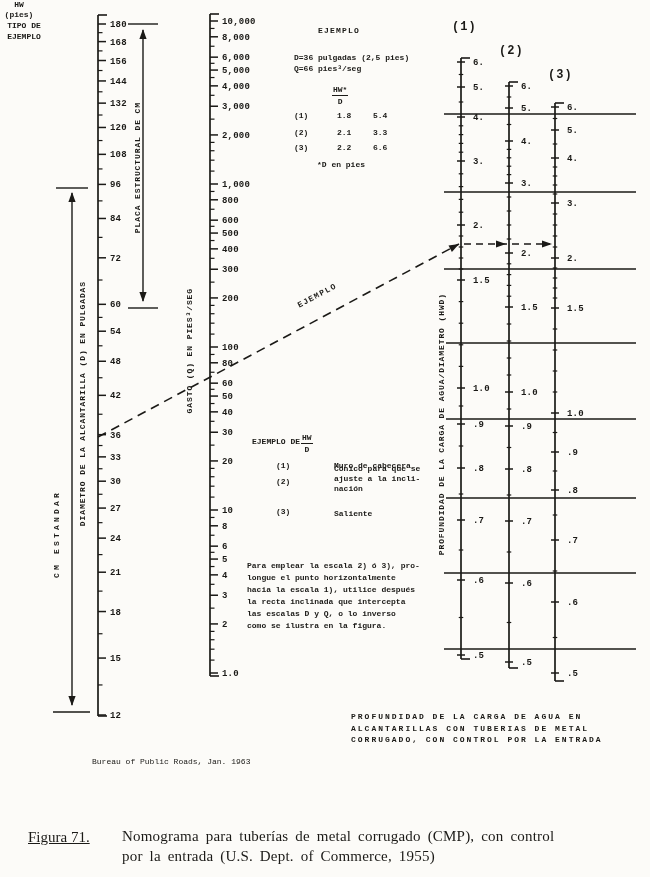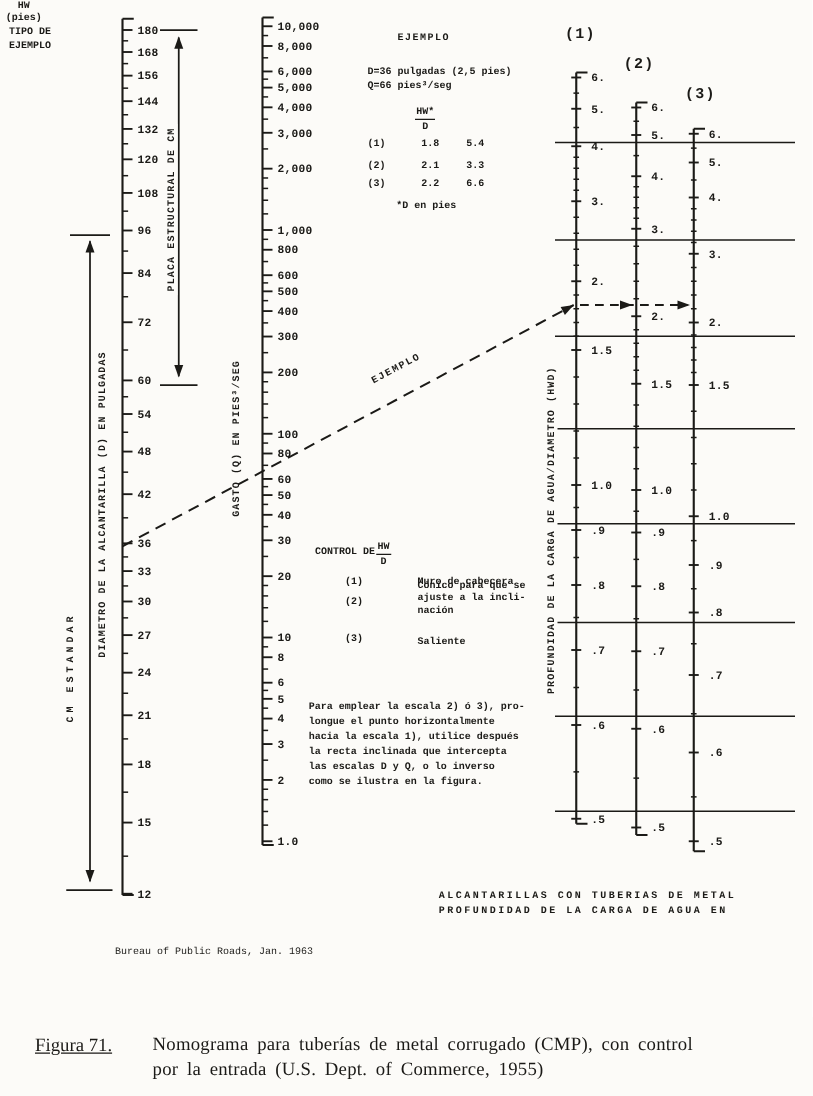--- a/index.html
+++ b/index.html
@@ -432,21 +432,21 @@
     </div>
     <div class="ex-row" id="ex-row2">
       <span class="k">(3)</span><span class="a">2.2</span><span class="b">6.6</span>
     </div>
     <div class="mono8" id="ex-foot">*D en pies</div>
   </div>
 
   <div id="ejemplo-line-label">EJEMPLO</div>
 
   <div>
-    <div class="mono8" id="legend-scale-title">CONTROL DE</div>
+    <div class="mono8" id="legend-scale-title">EJEMPLO DE</div>
     <div class="frac" id="legend-frac">
       <span class="num">HW</span>
       <span class="den">D</span>
     </div>
     <div id="legend-type-title">
       <span>TIPO DE</span><br>
       <span>EJEMPLO</span>
     </div>
     <div class="mono8 lg-key" id="lg-k0">(1)</div>
     <div class="lg-val" id="lg-v0">Muro de cabecera</div>
@@ -459,22 +459,23 @@
   <div id="instructions">
     <div>Para emplear la escala 2) ó 3), pro-</div>
     <div>longue el punto horizontalmente</div>
     <div>hacia la escala 1), utilice después</div>
     <div>la recta inclinada que intercepta</div>
     <div>las escalas D y Q, o lo inverso</div>
     <div>como se ilustra en la figura.</div>
   </div>
 
   <div id="title-block">
+    <div>PROFUNDIDAD DE LA CARGA DE AGUA EN</div>
     <div>ALCANTARILLAS CON TUBERIAS DE METAL</div>
-    <div>PROFUNDIDAD DE LA CARGA DE AGUA EN</div>
+    <div>CORRUGADO, CON CONTROL POR LA ENTRADA</div>
   </div>
 
   <div class="mono8n" id="source-credit">Bureau of Public Roads, Jan. 1963</div>
 
   <div>
     <span id="caption-label">Figura 71.</span>
     <span id="caption-l1">Nomograma para tuberías de metal corrugado (CMP), con control</span>
     <span id="caption-l2">por la entrada (U.S. Dept. of Commerce, 1955)</span>
   </div>
 </div>

